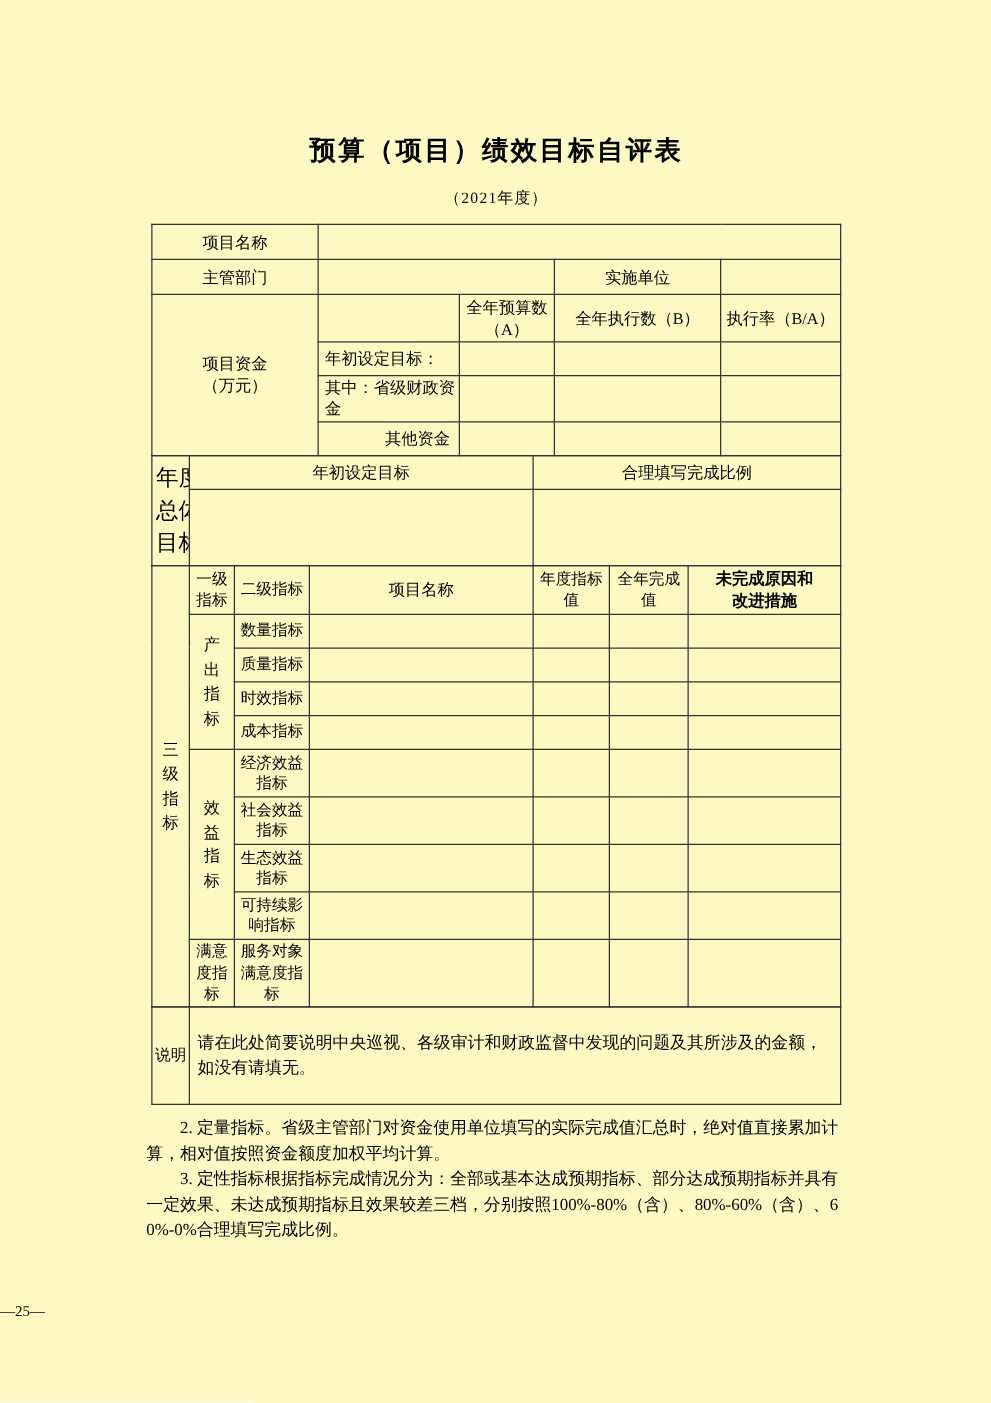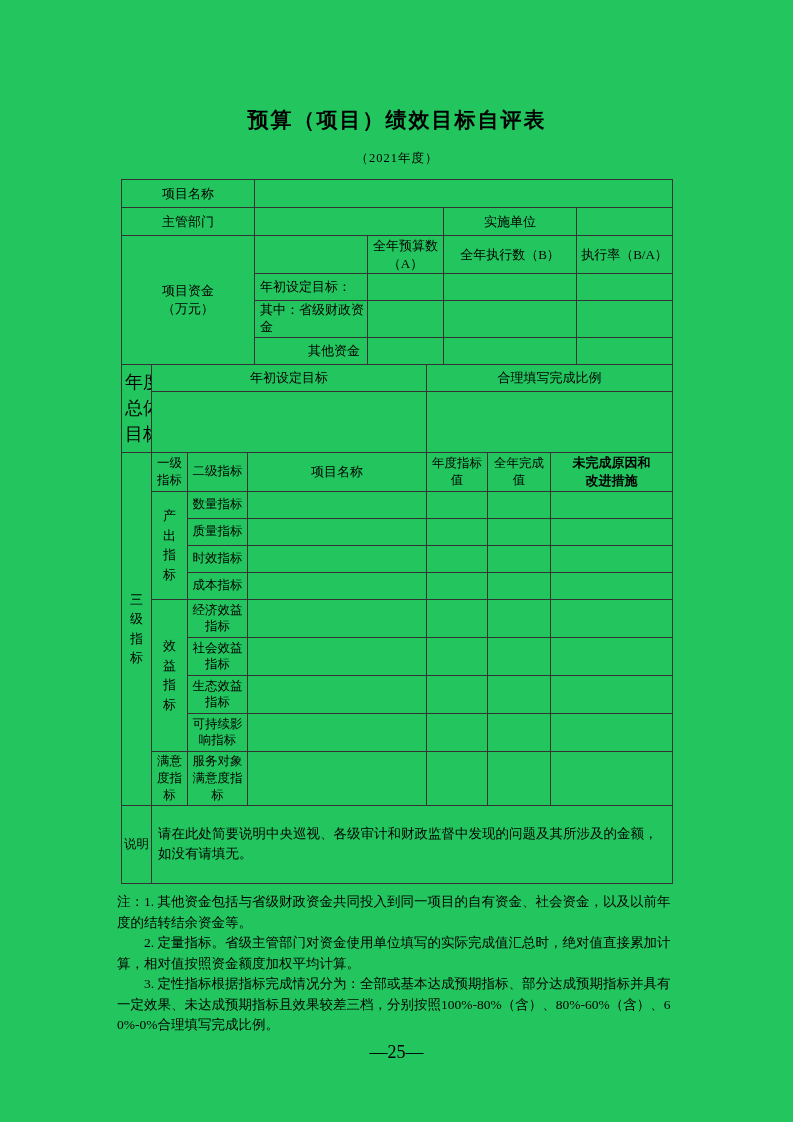--- a/index.html
+++ b/index.html
@@ -1,19 +1,19 @@
 <!DOCTYPE html>
 <html><head>
 <meta charset="utf-8">
 <style>
   html,body{margin:0;padding:0;background:#fff;}
   .page{
     position:relative;
     width:793px;height:1122px;
-    background:#22c55e;
+    background:#fef9c3;
     font-family:"Liberation Serif","DejaVu Serif",serif;
     color:#000;
     overflow:hidden;
   }
   .content{position:absolute;left:121px;top:106px;width:552px;}
   .title{
     margin:0;padding:0;
     font-size:21px;font-weight:bold;
     text-align:center;letter-spacing:2px;
   }
@@ -50,21 +50,21 @@
   .h61{height:61px;} .h39{height:39px;} .h38{height:38px;} .h48{height:48px;}
   .h45{height:45px;}
   .notes{
     margin-top:8px;width:556px;margin-left:-4px;
     font-size:13.5px;line-height:1.52;
   }
   .notes p{margin:0;padding:0;word-break:break-all;}
   .notes p.indent{text-indent:2em;}
   .footer{
     position:absolute;left:0;right:0;top:1042px;
-    text-align:center;font-size:18px;
+    text-align:left;font-size:12px;
   }
 </style>
 </head>
 <body>
 
 <div class="page">
   <div class="content">
 
     <h1 class="title">预算（项目）绩效目标自评表</h1>
     <div class="subtitle">（2021年度）</div>
@@ -242,20 +242,19 @@
       </colgroup>
       <tbody>
           <tr class="h45">
         <td class="lbl tight">说明</td>
         <td class="remark-text">请在此处简要说明中央巡视、各级审计和财政监督中发现的问题及其所涉及的金额，如没有请填无。</td>
       </tr>
     </tbody>
       </table>
 
     <div class="notes">
-      <p>注：1. 其他资金包括与省级财政资金共同投入到同一项目的自有资金、社会资金，以及以前年度的结转结余资金等。</p>
       <p class="indent">2. 定量指标。省级主管部门对资金使用单位填写的实际完成值汇总时，绝对值直接累加计算，相对值按照资金额度加权平均计算。</p>
       <p class="indent">3. 定性指标根据指标完成情况分为：全部或基本达成预期指标、部分达成预期指标并具有一定效果、未达成预期指标且效果较差三档，分别按照100%-80%（含）、80%-60%（含）、60%-0%合理填写完成比例。</p>
     </div>
   </div>
 
   <div class="footer">—25—</div>
 </div>
 
 </body></html>

